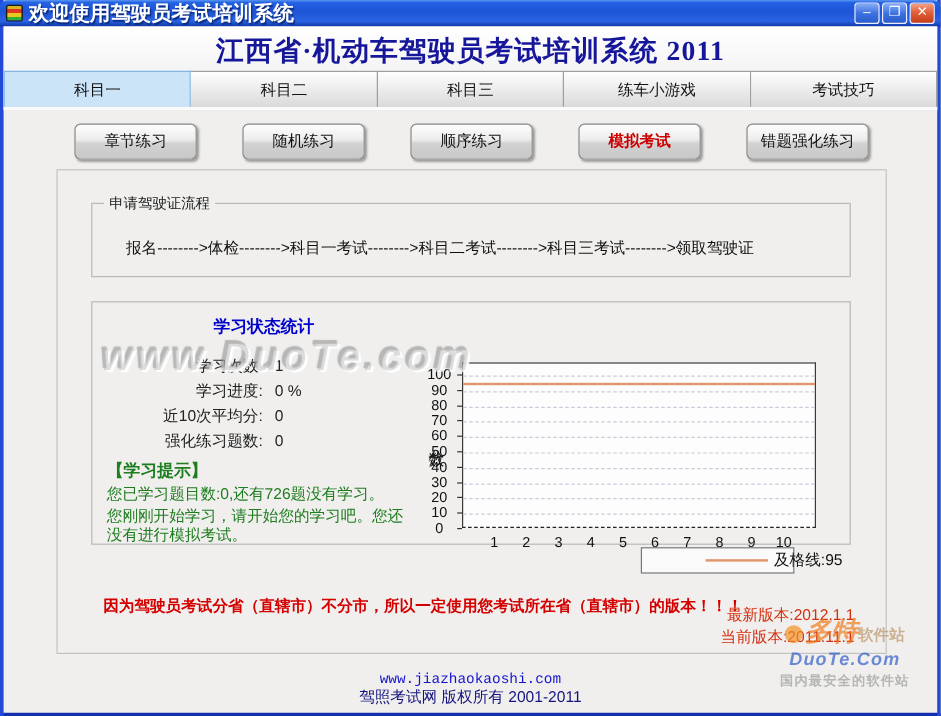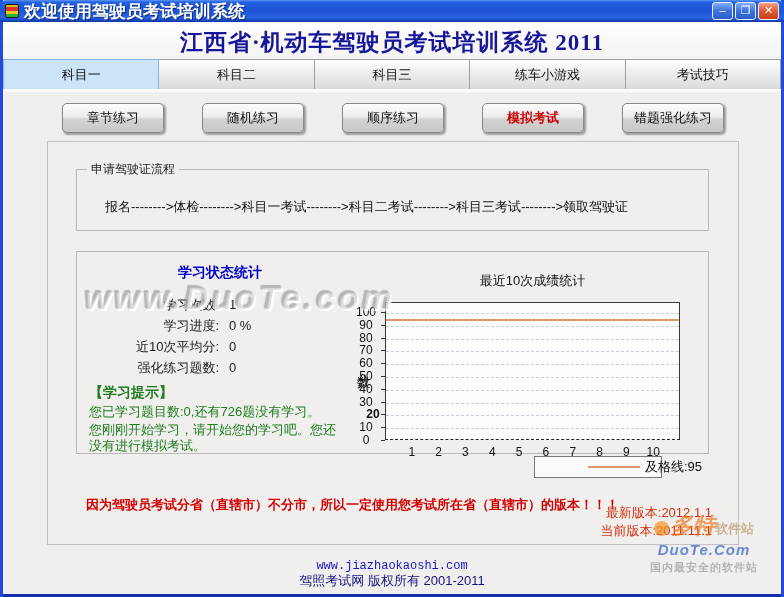--- a/index.html
+++ b/index.html
@@ -151,41 +151,40 @@
             </div>
           </div>
         <div class="tips-title">【学习提示】</div>
         <div class="tips" id="tips">
             <p>您已学习题目数:0,还有726题没有学习。</p>
             <p>您刚刚开始学习，请开始您的学习吧。您还没有进行模拟考试。</p>
           </div>
       </div>
 
       <div class="chart">
-        <div class="chart-title">最近10次成绩统计</div>
         <div class="chart-ylabel">分数</div>
         <div class="chart-plot" id="plot">
             <div class="gridline" style="top: 125.2px;"></div>
             <div class="gridline" style="top: 112.4px;"></div>
             <div class="gridline" style="top: 99.6px;"></div>
             <div class="gridline" style="top: 86.8px;"></div>
             <div class="gridline" style="top: 74px;"></div>
             <div class="gridline" style="top: 61.2px;"></div>
             <div class="gridline" style="top: 48.4px;"></div>
             <div class="gridline" style="top: 35.6px;"></div>
             <div class="gridline" style="top: 22.8px;"></div>
             <div class="gridline" style="top: 10px;"></div>
             <div class="passline" style="top: 16.4px; border-top-color: rgb(224, 149, 106);"></div>
           </div>
         <div id="axis-labels" style="position: absolute; left: 0px; top: 0px; width: 100%; height: 100%; pointer-events: none;">
             <div class="ytick-label" style="left: 0px; top: 161px;">0</div>
             <div class="ytick-mark" style="left: 29px; top: 168px;"></div>
             <div class="ytick-label" style="left: 0px; top: 148.2px;">10</div>
             <div class="ytick-mark" style="left: 29px; top: 155.2px;"></div>
-            <div class="ytick-label" style="left: 7px; top: 135.4px; font-weight: bold;">20</div>
+            <div class="ytick-label" style="left: 0px; top: 135.4px;">20</div>
             <div class="ytick-mark" style="left: 29px; top: 142.4px;"></div>
             <div class="ytick-label" style="left: 0px; top: 122.6px;">30</div>
             <div class="ytick-mark" style="left: 29px; top: 129.6px;"></div>
             <div class="ytick-label" style="left: 0px; top: 109.8px;">40</div>
             <div class="ytick-mark" style="left: 29px; top: 116.8px;"></div>
             <div class="ytick-label" style="left: 0px; top: 97px;">50</div>
             <div class="ytick-mark" style="left: 29px; top: 104px;"></div>
             <div class="ytick-label" style="left: 0px; top: 84.2px;">60</div>
             <div class="ytick-mark" style="left: 29px; top: 91.2px;"></div>
             <div class="ytick-label" style="left: 0px; top: 71.4px;">70</div>

